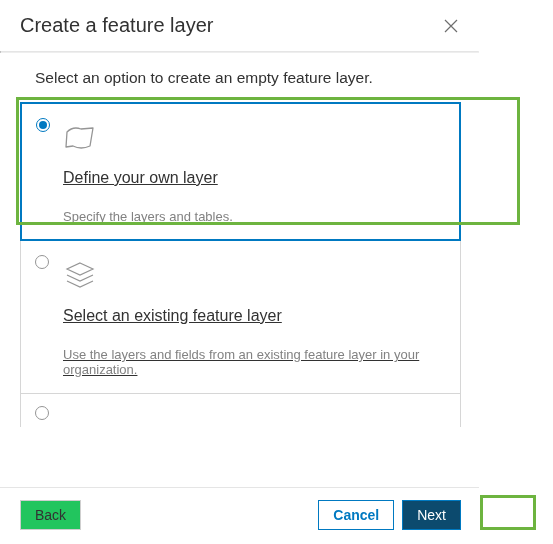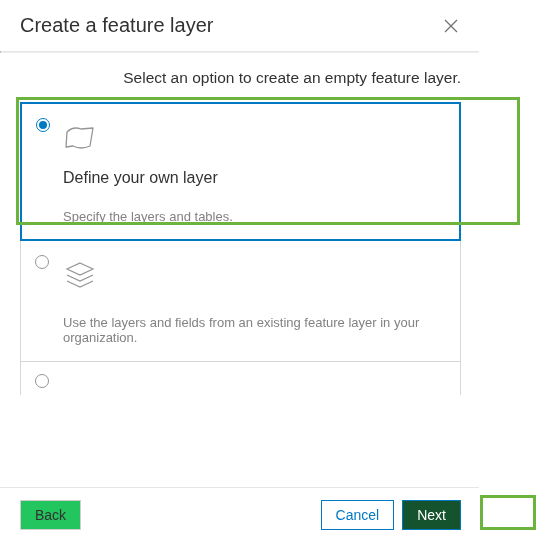--- a/index.html
+++ b/index.html
@@ -40,29 +40,29 @@
   .divider { border-top:1px solid #e5e5e5; margin:0; }
   .body-area {
     flex: 1 1 auto;
     overflow-y: scroll;
     padding: 16px 18px 0 20px;
   }
   .instruction {
     font-size: 15.5px;
     color: #323232;
     margin: 0 0 16px 15px;
-    text-align: right;
   }
   .options { }
   .option {
     border: 1px solid #d6d6d6;
     padding: 18px 18px 16px 18px;
     position: relative;
     margin-top: -1px;
     background:#fff;
+    text-decoration:underline;
   }
   .option.selected {
     border: 2px solid #0079c1;
     padding: 17px 17px 15px 17px;
     z-index: 2;
   }
   .highlight-box {
     position:absolute;
     border: 3px solid #6db43f;
     pointer-events:none;
@@ -130,24 +130,25 @@
   .btn-back {
     color:#323232;
     border-color:#cfcfcf;
     background:#22c55e;
   }
   .btn-cancel {
     color:#0079c1;
     border-color:#0079c1;
     background:#fff;
     margin-right:8px;
+    font-weight:bold;
   }
   .btn-next {
     color:#fff;
-    background:#14532d;
+    background:#0c4a6e;
     border-color:#0079c1;
   }
   .footer-right { display:flex; align-items:center; }
 
   
   .body-area::-webkit-scrollbar { width: 16px; }
   .body-area::-webkit-scrollbar-track { background:#f1f1f1; }
   .body-area::-webkit-scrollbar-thumb { background:#c2c2c2; border:2px solid #f1f1f1; border-radius:2px; }
   .body-area::-webkit-scrollbar-button:single-button {
     background:#f1f1f1; height:16px;
@@ -192,20 +193,21 @@
         <span class="radio-dot">
           <span class="radio-outer"></span>
         </span>
         <div class="opt-icon">
           <svg width="34" height="30" viewBox="0 0 34 30">
             <path d="M17 2 L30 8 L17 14 L4 8 Z" fill="none" stroke="#959595" stroke-width="1.2"></path>
             <path d="M4 14 L17 20 L30 14" fill="none" stroke="#959595" stroke-width="1.2"></path>
             <path d="M4 20 L17 26 L30 20" fill="none" stroke="#959595" stroke-width="1.2"></path>
           </svg>
         </div>
+        <div class="opt-title">Select an existing feature layer</div>
         <div class="opt-desc">Use the layers and fields from an existing feature layer in your organization.</div>
       </div>
 
 
       <div class="option-partial">
         <span class="radio-dot" style="position:absolute; top:12px; left:14px;">
           <span class="radio-outer"></span>
         </span>
         <div class="opt-icon" style="margin-left:24px;">
           

